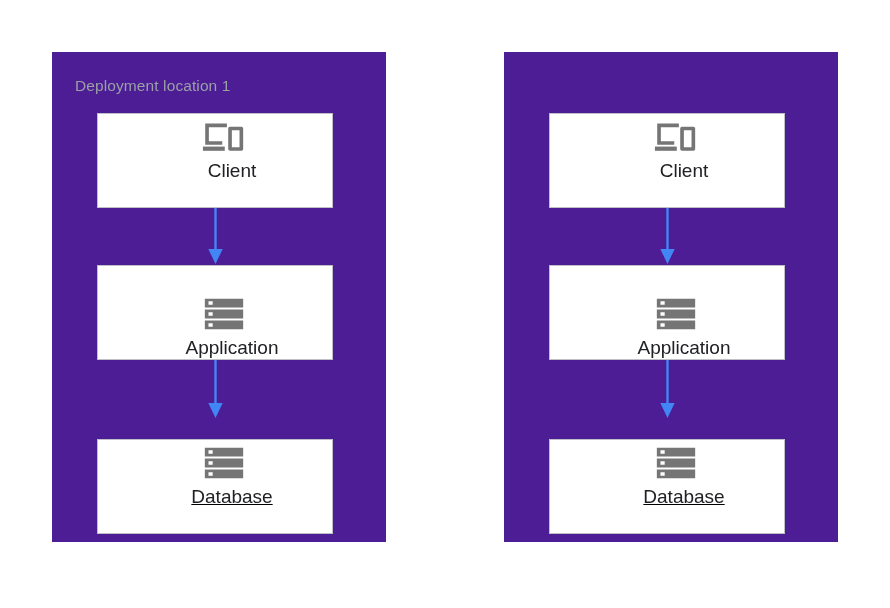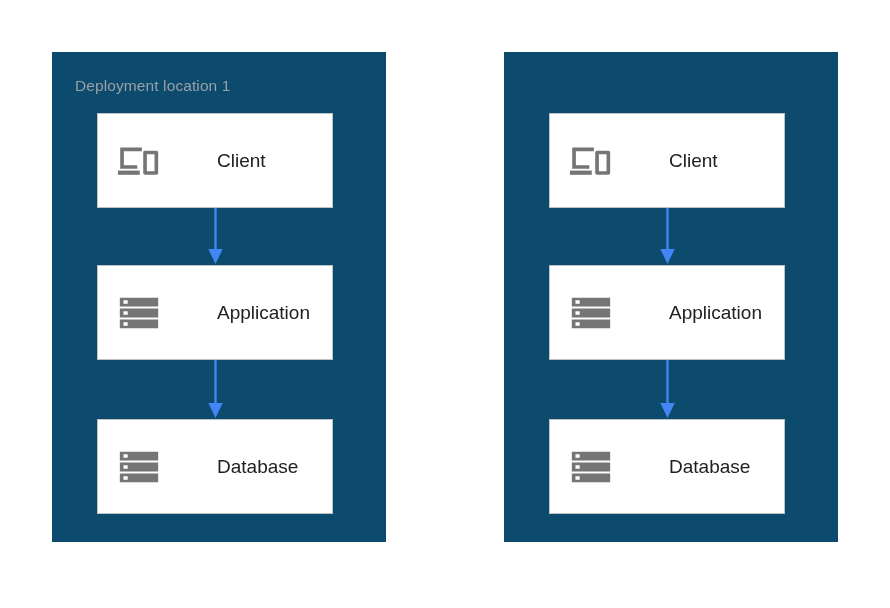--- a/index.html
+++ b/index.html
@@ -21,21 +21,21 @@
     height: 608px;
     background: #ffffff;
   }
 
   
   .zone {
     position: absolute;
     top: 52px;
     width: 334px;
     height: 490px;
-    background: #0c4a6e;
+    background: #4c1d95;
   }
   .zone.zone-left  { left: 52px; }
   .zone.zone-right { left: 504px; }
 
   .zone-title {
     position: absolute;
     top: 24px;
     left: 23px;
     font-size: 15.5px;
     line-height: 20px;
@@ -47,29 +47,28 @@
   
   .node {
     position: absolute;
     left: 45px;
     width: 236px;
     height: 95px;
     box-sizing: border-box;
     background: #ffffff;
     border: 1px solid #bdc1c6;
     display: flex;
-    flex-direction: row;
+    flex-direction: column;
     align-items: center;
     justify-content: flex-start;
     padding-left: 18px;
-    gap: 39px;
   }
   .node-client      { top: 61px;  }
-  .node-application { top: 213px; }
-  .node-database    { top: 367px; }
+  .node-application { top: 213px; justify-content: flex-end; }
+  .node-database    { top: 387px; text-decoration: underline; }
 
   .node-label {
     font-size: 19px;
     color: #202124;
     white-space: nowrap;
     margin-left: 16px;
   }
 
   .node-icon {
     flex: 0 0 auto;

